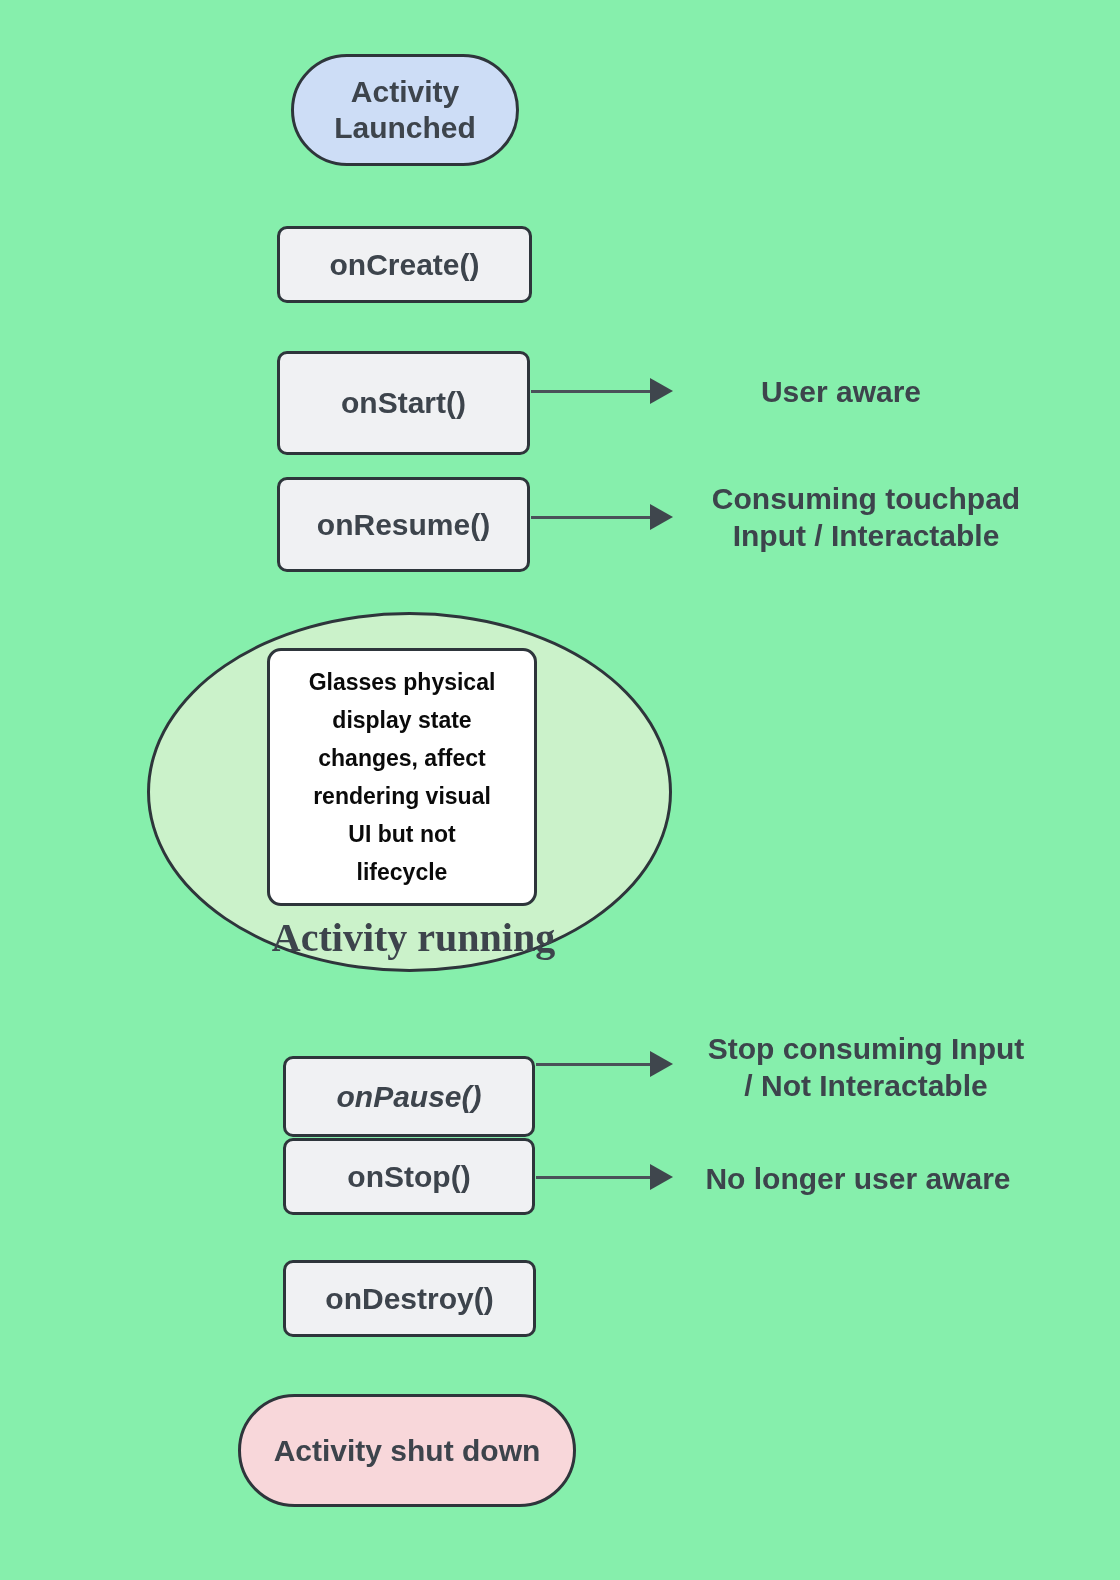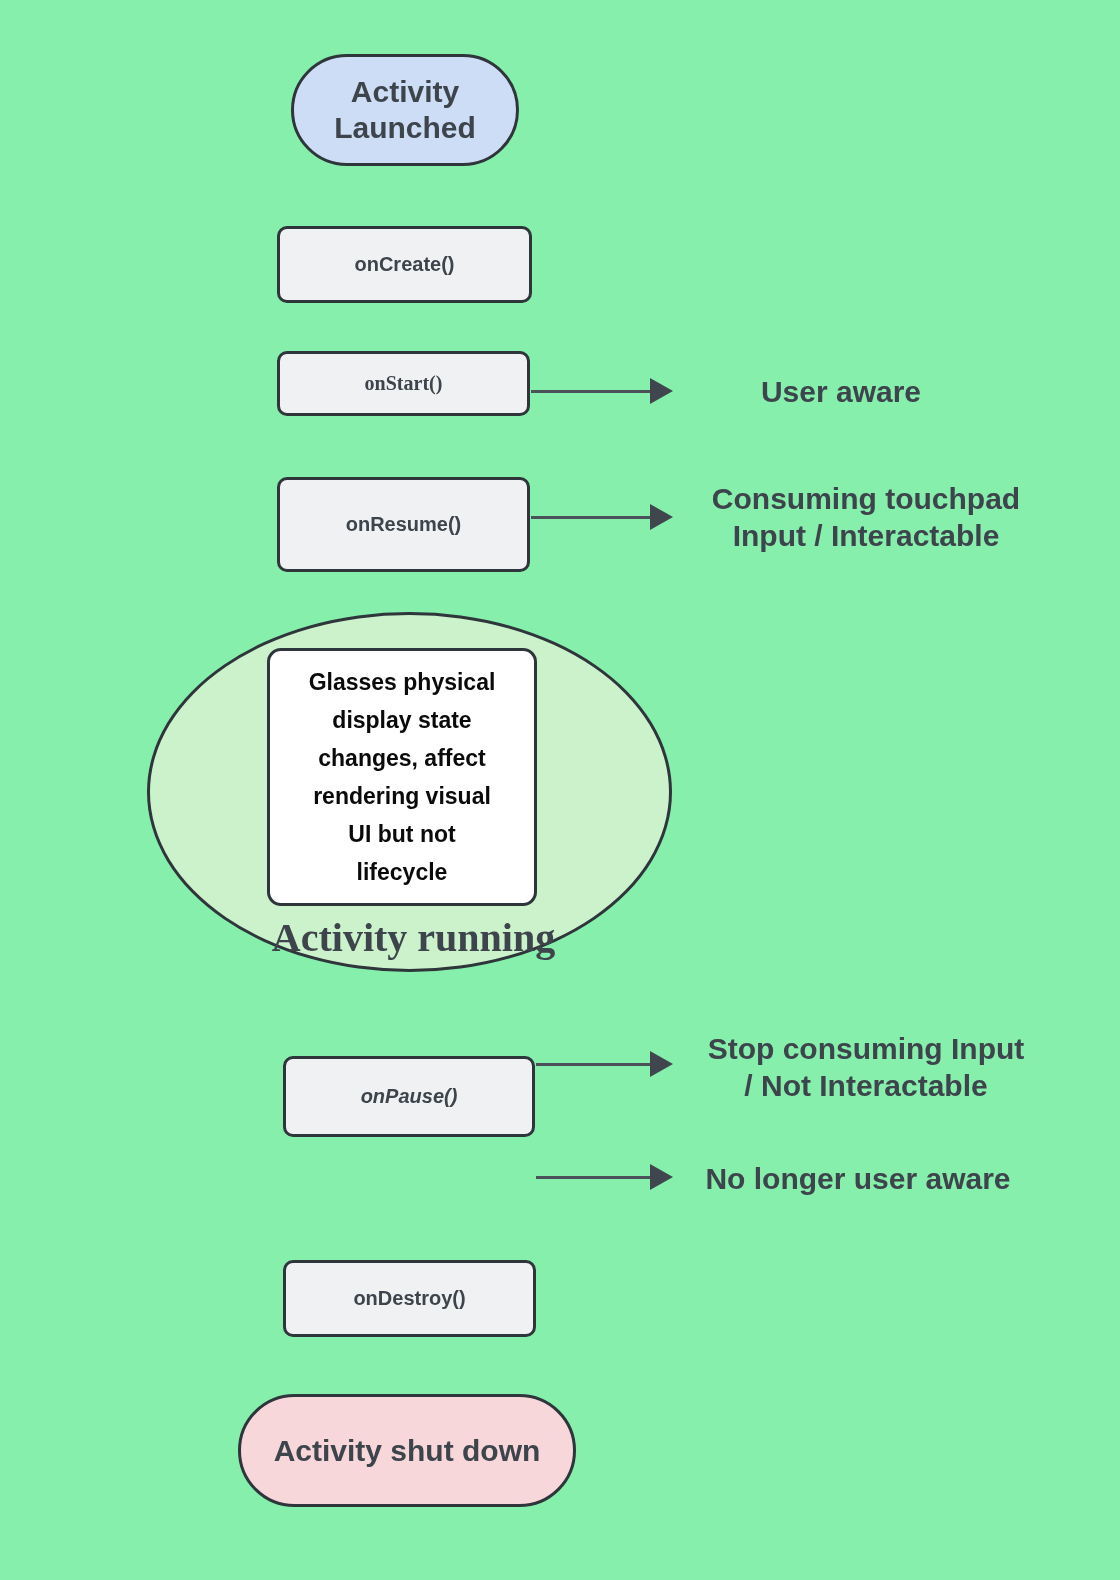--- a/index.html
+++ b/index.html
@@ -41,23 +41,23 @@
   .cb-box {
     position: absolute;
     background: #f0f1f3;
     border: 3px solid #2e353b;
     border-radius: 10px;
     display: flex;
     align-items: center;
     justify-content: center;
     box-sizing: border-box;
   }
-  .cb-box .node-label { font-size: 20px; }
+  .cb-box .node-label { font-size: 30px; }
   .box-create  { left: 277px; top: 226px;  width: 255px; height: 77px; }
-  .box-start   { left: 277px; top: 351px;  width: 253px; height: 65px; font-family: Liberation Serif, serif; }
+  .box-start   { left: 277px; top: 351px;  width: 253px; height: 104px; }
   .box-resume  { left: 277px; top: 477px;  width: 253px; height: 95px; }
   .box-pause   { left: 283px; top: 1056px; width: 252px; height: 81px; font-style: italic; }
   .box-stop    { left: 283px; top: 1138px; width: 252px; height: 77px; }
   .box-destroy { left: 283px; top: 1260px; width: 253px; height: 77px; }
   
   .ellipse {
     position: absolute;
     left: 147px; top: 612px; width: 525px; height: 360px;
     background: #cbf2ca;
     border: 3px solid #2e353b;
@@ -171,20 +171,23 @@
   <div class="cb-box box-pause">
     <span class="node-label">onPause()</span>
   </div>
   <div class="arrow arrow-pause">
     <span class="shaft"></span>
     <span class="head"></span>
   </div>
   <div class="annot annot-pause">Stop consuming Input
 / Not Interactable</div>
 
+  <div class="cb-box box-stop">
+    <span class="node-label">onStop()</span>
+  </div>
   <div class="arrow arrow-stop">
     <span class="shaft"></span>
     <span class="head"></span>
   </div>
   <div class="annot annot-stop">No longer user aware</div>
 
   <div class="cb-box box-destroy">
     <span class="node-label">onDestroy()</span>
   </div>
 

